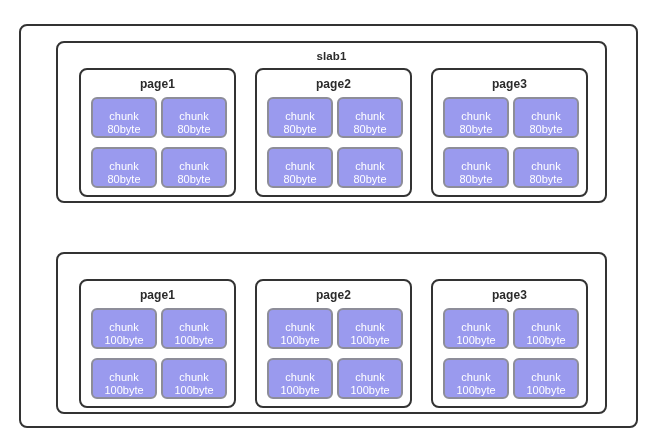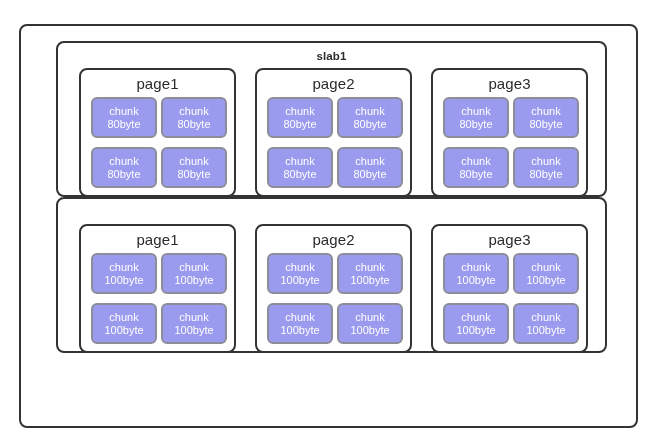--- a/index.html
+++ b/index.html
@@ -33,21 +33,21 @@
     border-radius: 8px;
     background: #ffffff;
   }
 
   
   .slabs {
     position: absolute;
     left: 35px;
     top: 15px;
     width: 551px;
-    height: 312px;
+    height: 373px;
     display: flex;
     flex-direction: column;
     justify-content: space-between;
   }
 
   .slab-box {
     box-sizing: border-box;
     border: 2px solid #333333;
     border-radius: 8px;
     background: #ffffff;
@@ -83,22 +83,22 @@
     border: 2px solid #333333;
     border-radius: 8px;
     background: #ffffff;
     width: 157px;
     height: 129px;
     position: relative;
   }
 
   .page-label {
     text-align: center;
-    font-size: 15px;
-    font-weight: normal;
+    font-size: 12px;
+    font-weight: bold;
     color: #2b2b2b;
     letter-spacing: 0.1px;
     padding-top: 7px;
     line-height: 14px;
   }
 
   
   .chunk-grid {
     position: absolute;
     left: 10px;
@@ -112,21 +112,21 @@
   .chunk-box {
     box-sizing: border-box;
     width: 66px;
     height: 41px;
     background: #9a9aee;
     border: 2px solid #8d8d99;
     border-radius: 6px;
     display: flex;
     flex-direction: column;
     align-items: center;
-    justify-content: center;
+    justify-content: flex-end;
     color: #ffffff;
     font-size: 11px;
     line-height: 13px;
   }
 
   .chunk-line {
     display: block;
     text-align: center;
     white-space: nowrap;
   }

